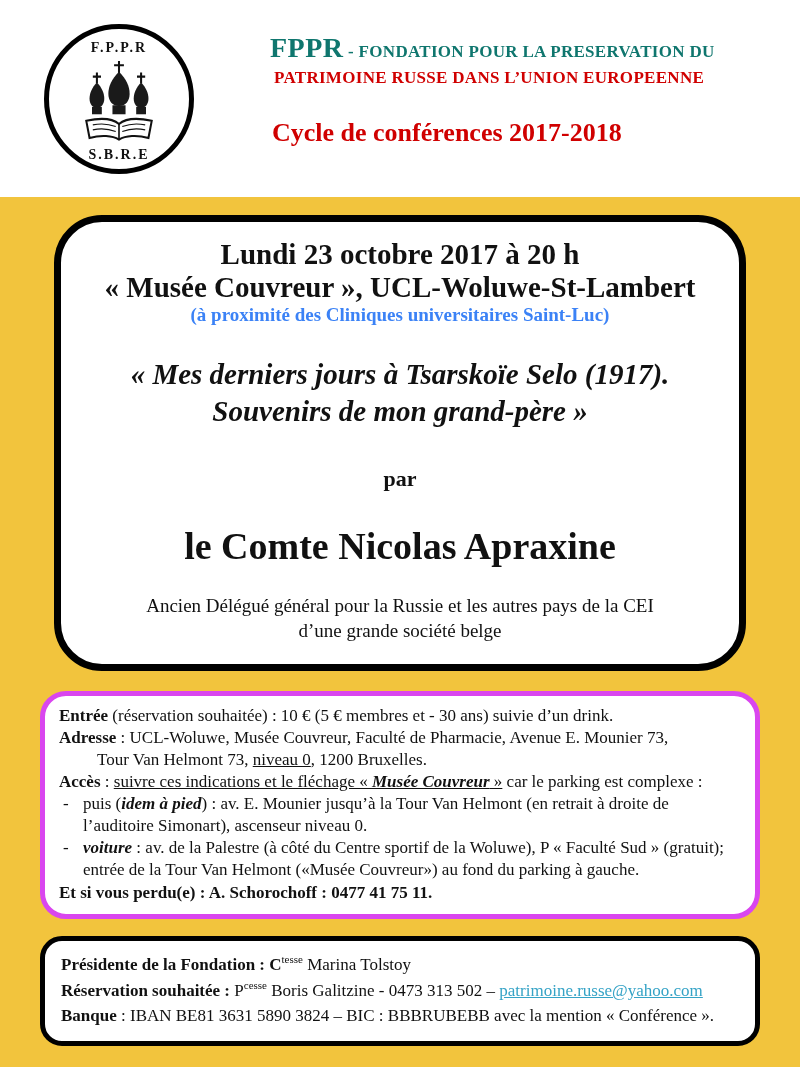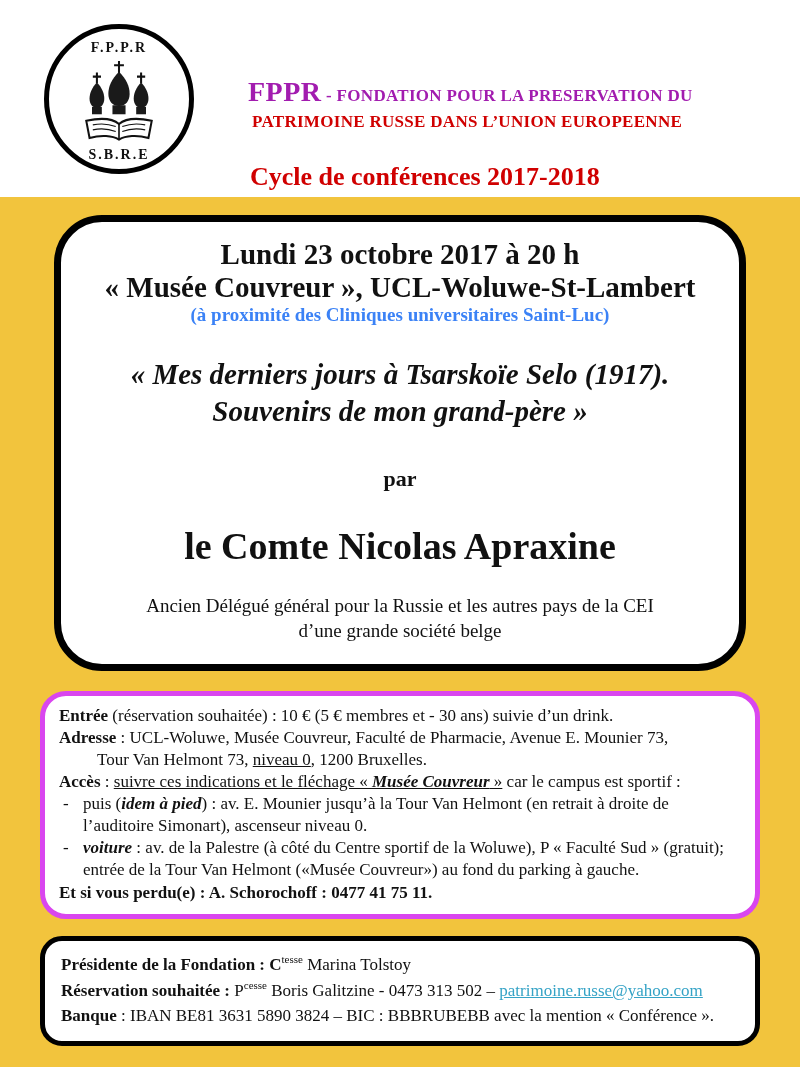--- a/index.html
+++ b/index.html
@@ -6,35 +6,35 @@
   html,body { background:#888; }
   body { font-family:"Liberation Serif","DejaVu Serif",serif; }
   .page {
     width:800px; height:1067px; margin:0 auto;
     background:#F2C43D; overflow:hidden; position:relative;
   }
   
   .header {
     height:197px; background:#ffffff;
     display:flex; align-items:flex-start;
-    padding:24px 20px 0 44px; gap:54px;
+    padding:24px 20px 0 44px; gap:76px;
   }
   .logo-circle {
     width:150px; height:150px; flex:0 0 150px;
     border:5px solid #000; border-radius:50%;
     background:#fff; display:flex; flex-direction:column;
     align-items:center; justify-content:center; padding-top:4px;
   }
   .logo-top, .logo-bottom {
     font-size:14px; letter-spacing:2px; color:#111; font-weight:bold;
   }
   .logo-top { margin-bottom:1px; }
   .logo-bottom { margin-top:0px; }
   .header-text { margin-top:8px; }
-  .org-line1 { color:#a21caf; font-weight:bold; white-space:nowrap;margin-top:44px; }
+  .org-line1 { color:#0f766e; font-weight:bold; white-space:nowrap; }
   .org-fppr  { font-size:28px; letter-spacing:0.5px; }
   .org-small { font-size:17px; letter-spacing:0.3px; }
   .org-line2 { color:#D00000; font-weight:bold; font-size:17px; letter-spacing:0.3px; margin-top:4px; padding-left:4px; }
   .cycle     { color:#D00000; font-weight:bold; font-size:26px; margin-top:30px; padding-left:2px; }
   
   .content { padding-top:18px; }
   .main-box {
     width:692px; margin:0 auto; background:#fff;
     border:7px solid #000000; border-radius:48px;
     text-align:center; padding:16px 24px 20px 24px;
@@ -121,21 +121,21 @@
         <div>d’une grande société belge</div>
       </div>
     </div>
 
     <div class="info-box">
       <div><span class="b">Entrée</span><span> (réservation souhaitée) : 10 € (5 € membres et - 30 ans) suivie d’un drink.</span></div>
 
       <div><span class="b">Adresse</span><span> : UCL-Woluwe, Musée Couvreur, Faculté de Pharmacie, Avenue E. Mounier 73,</span></div>
       <div class="indent2"><span>Tour Van Helmont 73, </span><span class="ul">niveau 0</span><span>, 1200 Bruxelles.</span></div>
 
-      <div><span class="b">Accès</span><span> : </span><span class="ul">suivre ces indications et le fléchage « </span><span class="ul bi">Musée Couvreur</span><span class="ul"> »</span><span> car le campus est sportif :</span></div>
+      <div><span class="b">Accès</span><span> : </span><span class="ul">suivre ces indications et le fléchage « </span><span class="ul bi">Musée Couvreur</span><span class="ul"> »</span><span> car le parking est complexe :</span></div>
 
       <div class="list-item">
         <span class="dash">-</span>
         <div class="list-content">
           <div><span>puis (</span><span class="bi">idem à pied</span><span>) : av. E. Mounier jusqu’à la Tour Van Helmont (en retrait à droite de l’auditoire Simonart), ascenseur niveau 0.</span></div>
         </div>
       </div>
 
       <div class="list-item">
         <span class="dash">-</span>

